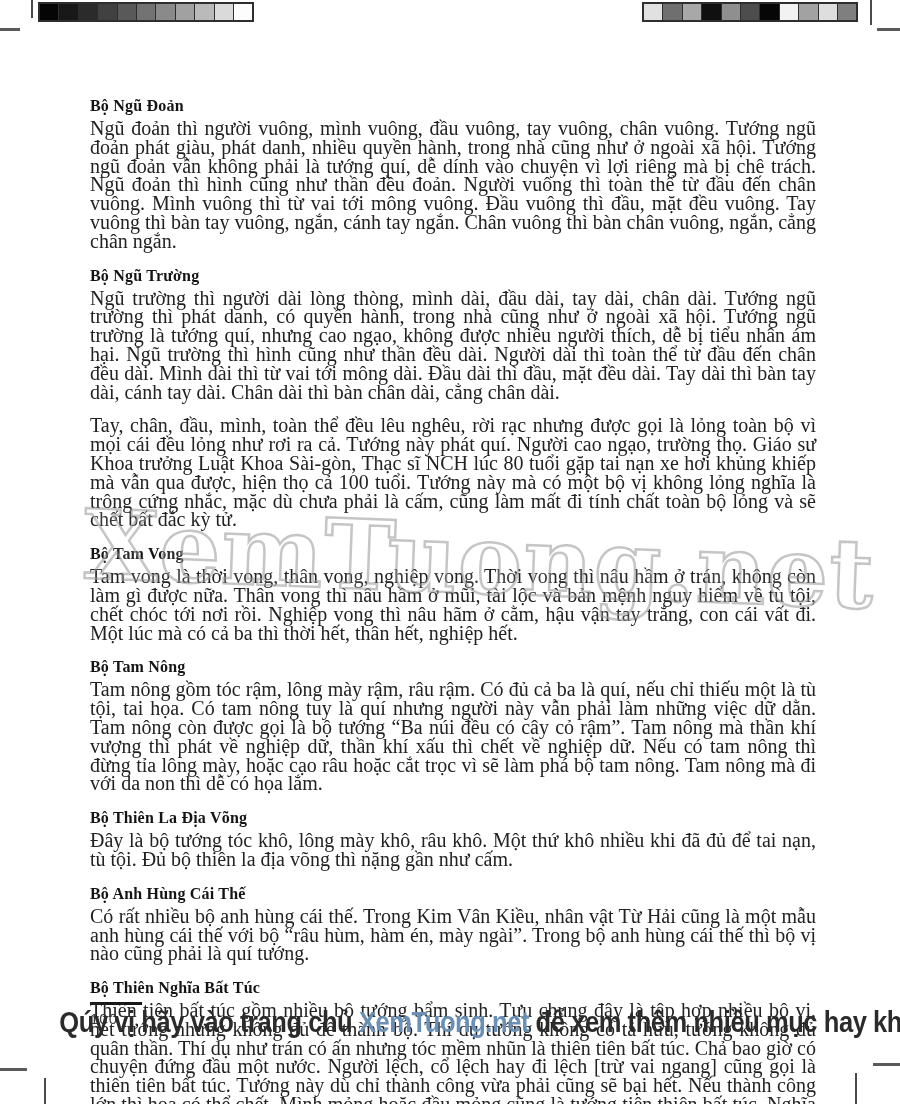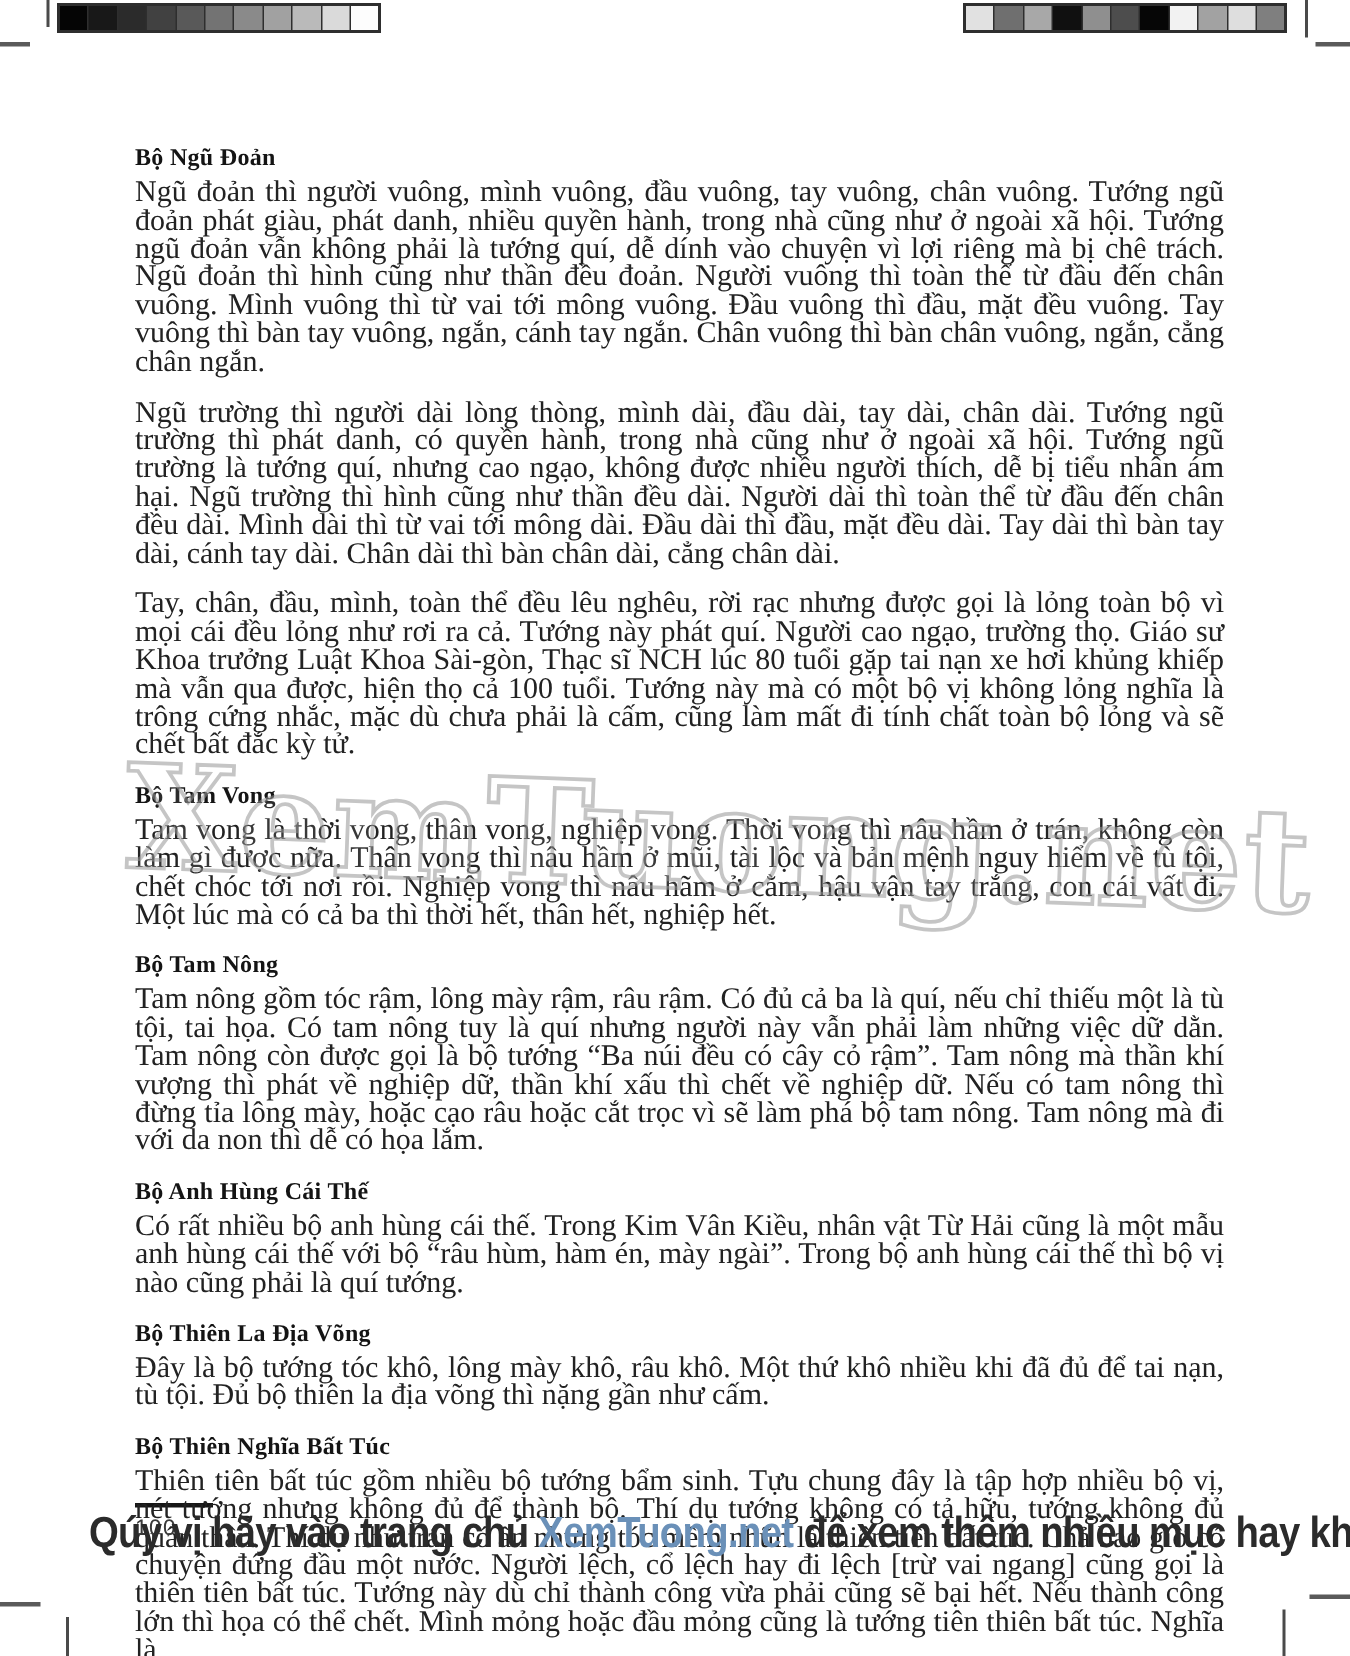--- a/index.html
+++ b/index.html
@@ -99,40 +99,41 @@
   <div class="tick-h tick-tl-h"></div>
   <div class="tick-v tick-tr-v"></div>
   <div class="tick-h tick-tr-h"></div>
 
   <div class="content">
       <section>
         <h2>Bộ Ngũ Đoản</h2>
         <p>Ngũ đoản thì người vuông, mình vuông, đầu vuông, tay vuông, chân vuông. Tướng ngũ đoản phát giàu, phát danh, nhiều quyền hành, trong nhà cũng như ở ngoài xã hội. Tướng ngũ đoản vẫn không phải là tướng quí, dễ dính vào chuyện vì lợi riêng mà bị chê trách. Ngũ đoản thì hình cũng như thần đều đoản. Người vuông thì toàn thể từ đầu đến chân vuông. Mình vuông thì từ vai tới mông vuông. Đầu vuông thì đầu, mặt đều vuông. Tay vuông thì bàn tay vuông, ngắn, cánh tay ngắn. Chân vuông thì bàn chân vuông, ngắn, cẳng chân ngắn.</p>
       </section>
       <section>
+        <h2>Bộ Ngũ Trường</h2>
         <p>Ngũ trường thì người dài lòng thòng, mình dài, đầu dài, tay dài, chân dài. Tướng ngũ trường thì phát danh, có quyền hành, trong nhà cũng như ở ngoài xã hội. Tướng ngũ trường là tướng quí, nhưng cao ngạo, không được nhiều người thích, dễ bị tiểu nhân ám hại. Ngũ trường thì hình cũng như thần đều dài. Người dài thì toàn thể từ đầu đến chân đều dài. Mình dài thì từ vai tới mông dài. Đầu dài thì đầu, mặt đều dài. Tay dài thì bàn tay dài, cánh tay dài. Chân dài thì bàn chân dài, cẳng chân dài.</p>
       </section>
       <section>
         <p>Tay, chân, đầu, mình, toàn thể đều lêu nghêu, rời rạc nhưng được gọi là lỏng toàn bộ vì mọi cái đều lỏng như rơi ra cả. Tướng này phát quí. Người cao ngạo, trường thọ. Giáo sư Khoa trưởng Luật Khoa Sài-gòn, Thạc sĩ NCH lúc 80 tuổi gặp tai nạn xe hơi khủng khiếp mà vẫn qua được, hiện thọ cả 100 tuổi. Tướng này mà có một bộ vị không lỏng nghĩa là trông cứng nhắc, mặc dù chưa phải là cấm, cũng làm mất đi tính chất toàn bộ lỏng và sẽ chết bất đắc kỳ tử.</p>
       </section>
       <section>
         <h2>Bộ Tam Vong</h2>
         <p>Tam vong là thời vong, thân vong, nghiệp vong. Thời vong thì nâu hầm ở trán, không còn làm gì được nữa. Thân vong thì nâu hầm ở mũi, tài lộc và bản mệnh nguy hiểm về tù tội, chết chóc tới nơi rồi. Nghiệp vong thì nâu hãm ở cằm, hậu vận tay trắng, con cái vất đi. Một lúc mà có cả ba thì thời hết, thân hết, nghiệp hết.</p>
       </section>
       <section>
         <h2>Bộ Tam Nông</h2>
         <p>Tam nông gồm tóc rậm, lông mày rậm, râu rậm. Có đủ cả ba là quí, nếu chỉ thiếu một là tù tội, tai họa. Có tam nông tuy là quí nhưng người này vẫn phải làm những việc dữ dằn. Tam nông còn được gọi là bộ tướng “Ba núi đều có cây cỏ rậm”. Tam nông mà thần khí vượng thì phát về nghiệp dữ, thần khí xấu thì chết về nghiệp dữ. Nếu có tam nông thì đừng tỉa lông mày, hoặc cạo râu hoặc cắt trọc vì sẽ làm phá bộ tam nông. Tam nông mà đi với da non thì dễ có họa lắm.</p>
       </section>
       <section>
+        <h2>Bộ Thiên La Địa Võng</h2>
+        <p>Đây là bộ tướng tóc khô, lông mày khô, râu khô. Một thứ khô nhiều khi đã đủ để tai nạn, tù tội. Đủ bộ thiên la địa võng thì nặng gần như cấm.</p>
+      </section>
+      <section>
         <h2>Bộ Anh Hùng Cái Thế</h2>
         <p>Có rất nhiều bộ anh hùng cái thế. Trong Kim Vân Kiều, nhân vật Từ Hải cũng là một mẫu anh hùng cái thế với bộ “râu hùm, hàm én, mày ngài”. Trong bộ anh hùng cái thế thì bộ vị nào cũng phải là quí tướng.</p>
-      </section>
-      <section>
-        <h2>Bộ Thiên La Địa Võng</h2>
-        <p>Đây là bộ tướng tóc khô, lông mày khô, râu khô. Một thứ khô nhiều khi đã đủ để tai nạn, tù tội. Đủ bộ thiên la địa võng thì nặng gần như cấm.</p>
       </section>
       <section>
         <h2>Bộ Thiên Nghĩa Bất Túc</h2>
         <p>Thiên tiên bất túc gồm nhiều bộ tướng bẩm sinh. Tựu chung đây là tập hợp nhiều bộ vị, nét tướng nhưng không đủ để thành bộ. Thí dụ tướng không có tả hữu, tướng không đủ quân thần. Thí dụ như trán có ấn nhưng tóc mềm nhũn là thiên tiên bất túc. Chả bao giờ có chuyện đứng đầu một nước. Người lệch, cổ lệch hay đi lệch [trừ vai ngang] cũng gọi là thiên tiên bất túc. Tướng này dù chỉ thành công vừa phải cũng sẽ bại hết. Nếu thành công lớn thì họa có thể chết. Mình mỏng hoặc đầu mỏng cũng là tướng tiên thiên bất túc. Nghĩa là</p>
       </section>
     </div>
 
   <div class="watermark">XemTuong.net</div>
 
   <div class="footer-rule"></div>

